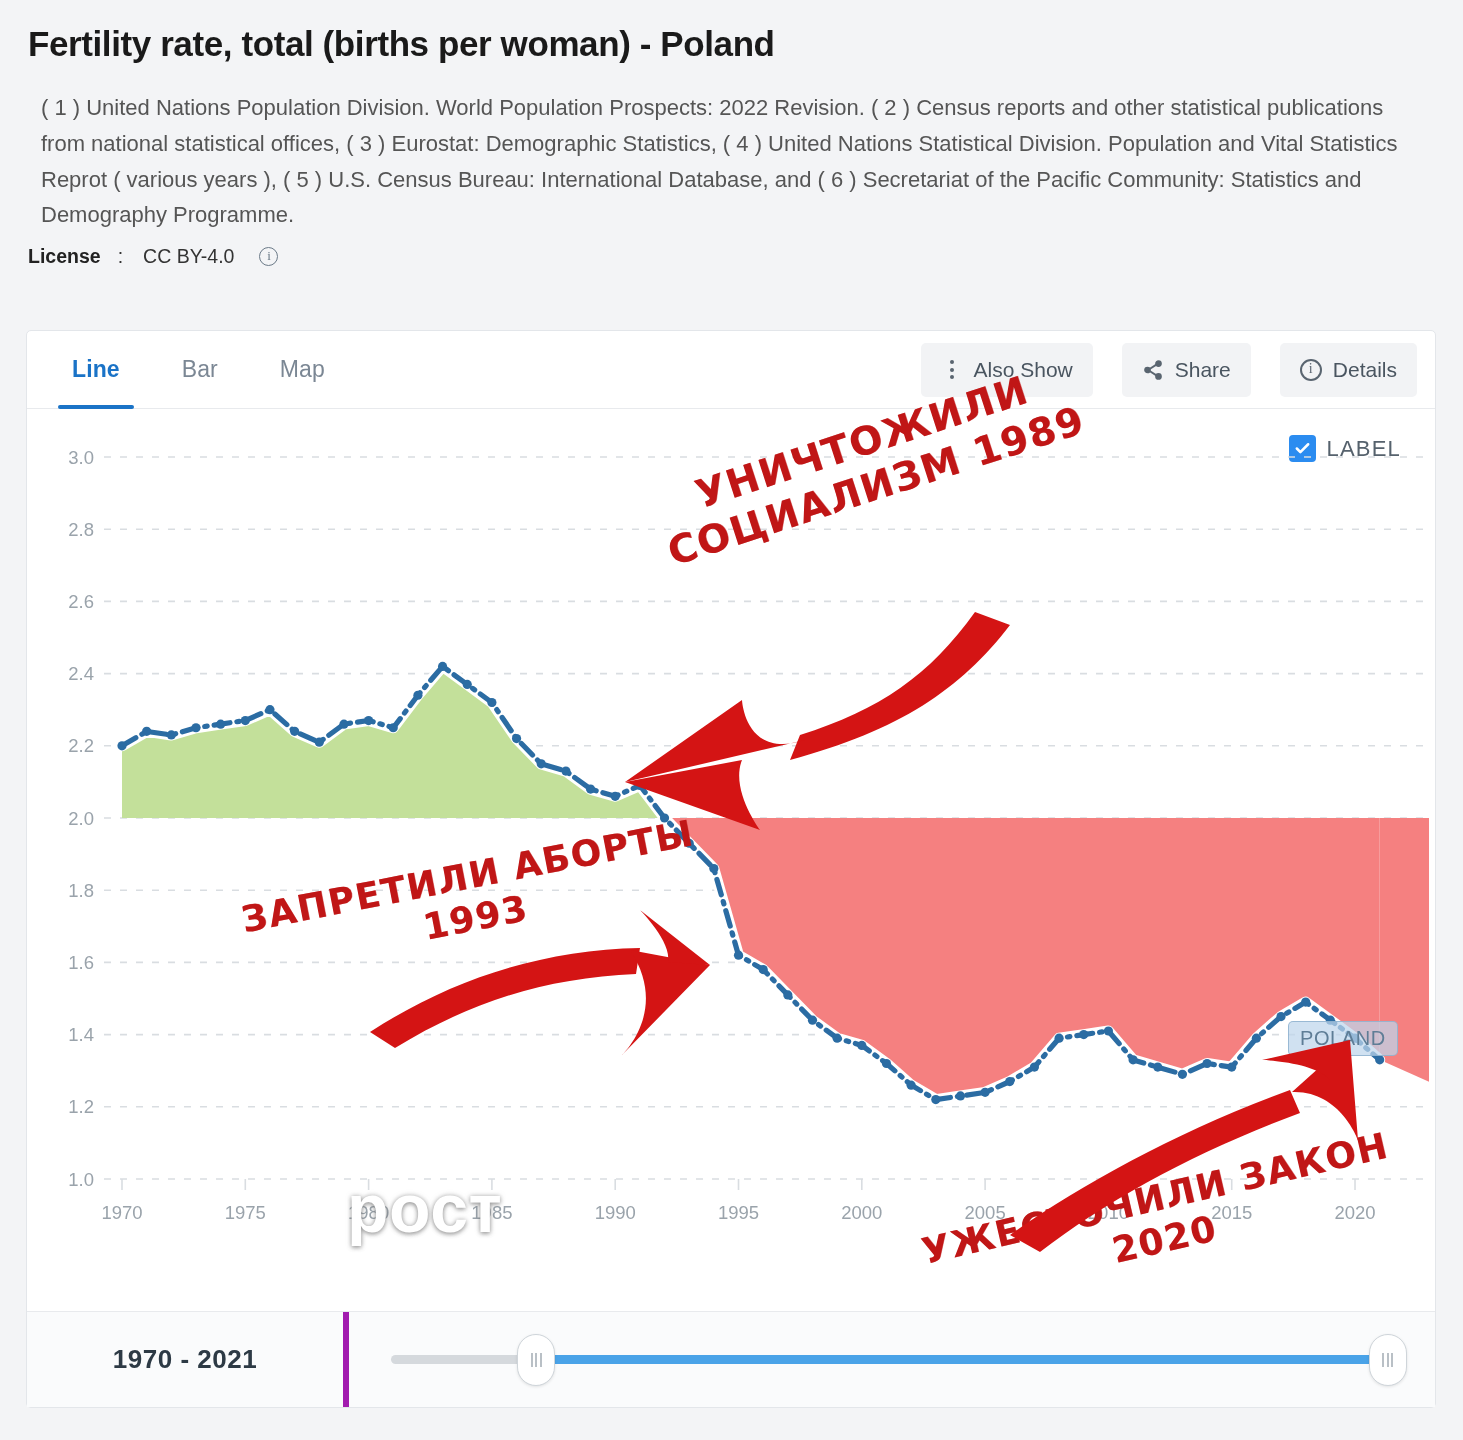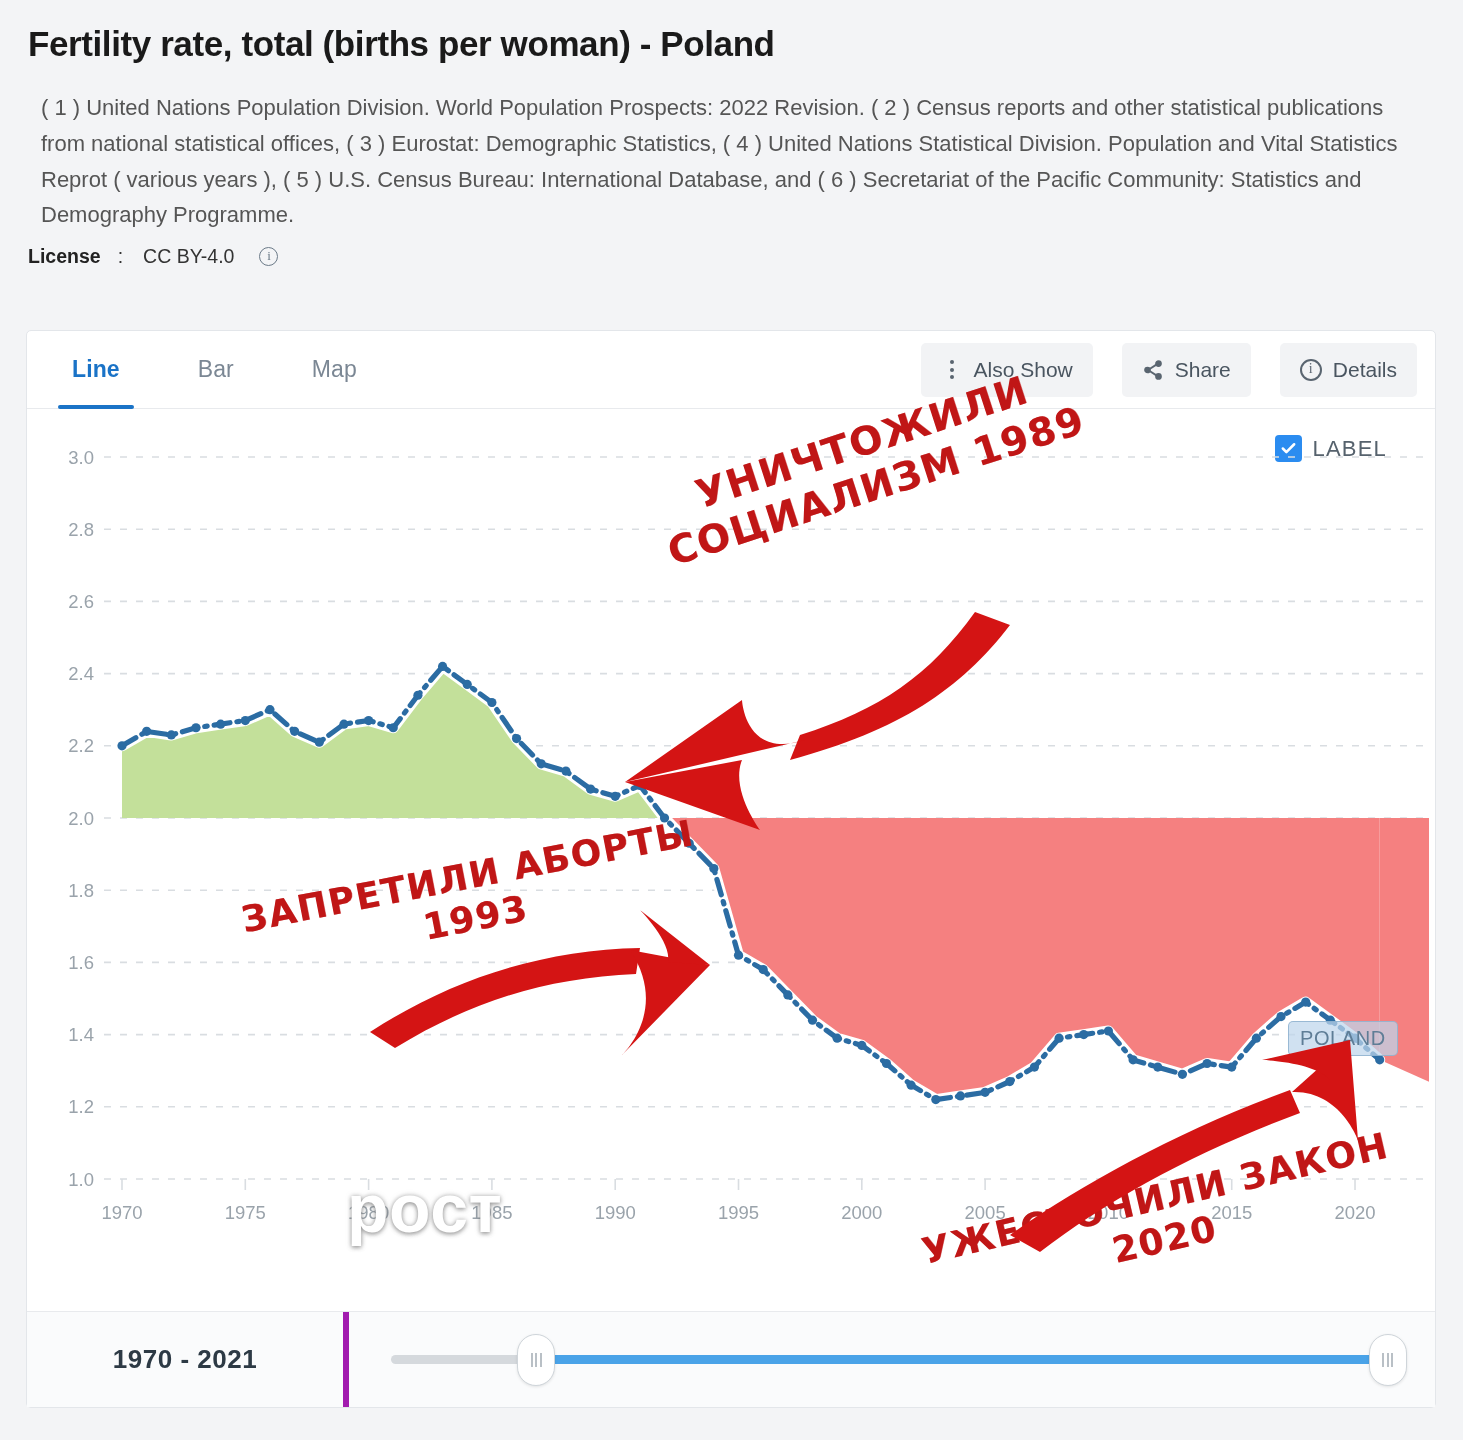--- a/index.html
+++ b/index.html
@@ -40,21 +40,21 @@
     width:1410px; height:1078px;
     background:#fff; border:1px solid #e3e6ea; border-radius:5px;
   }
 
   
   #toolbar {
     position:relative; height:78px;
     border-bottom:1px solid #e8eaed;
     display:flex; align-items:center; padding:0 18px 0 0;
   }
-  #tabs { display:flex; align-items:center; height:100%; padding-left:14px;gap:16px; }
+  #tabs { display:flex; align-items:center; height:100%; padding-left:14px; }
   .tab {
     position:relative; height:100%; display:flex; align-items:center;
     padding:0 31px; font-size:23px; color:#7b8794; cursor:pointer;
     font-weight:400; letter-spacing:0.1px;
   }
   .tab.active { color:#1a73c7; font-weight:600; }
   .tab.active:after {
     content:""; position:absolute; left:17px; right:17px; bottom:-1px;
     height:4px; background:#1a73c7; border-radius:2px;
   }
@@ -72,21 +72,21 @@
     width:22px; height:22px; border:2px solid #5a6570; border-radius:50%;
     display:flex; align-items:center; justify-content:center;
     font-size:14px; font-family:"Liberation Serif", serif; color:#5a6570; padding-bottom:1px;
   }
 
   
   #plot-area { position:relative; height:920px; }
   #plot-svg { position:absolute; left:0; top:0; }
 
   #label-toggle {
-    position:absolute; right:48px; top:26px;
+    position:absolute; right:34px; top:26px;
     display:flex; align-items:center; gap:11px; cursor:pointer;
   }
   #label-checkbox {
     width:27px; height:27px; background:#2b8cf0; border-radius:4px;
     display:flex; align-items:center; justify-content:center;
   }
   #label-checkbox svg { display:block; }
   #label-text { font-size:22px; color:#56626d; letter-spacing:1.2px; }
 
   .axis-label { font-size:18.5px; fill:#9aa3ab; font-family:"Liberation Sans", sans-serif; }

